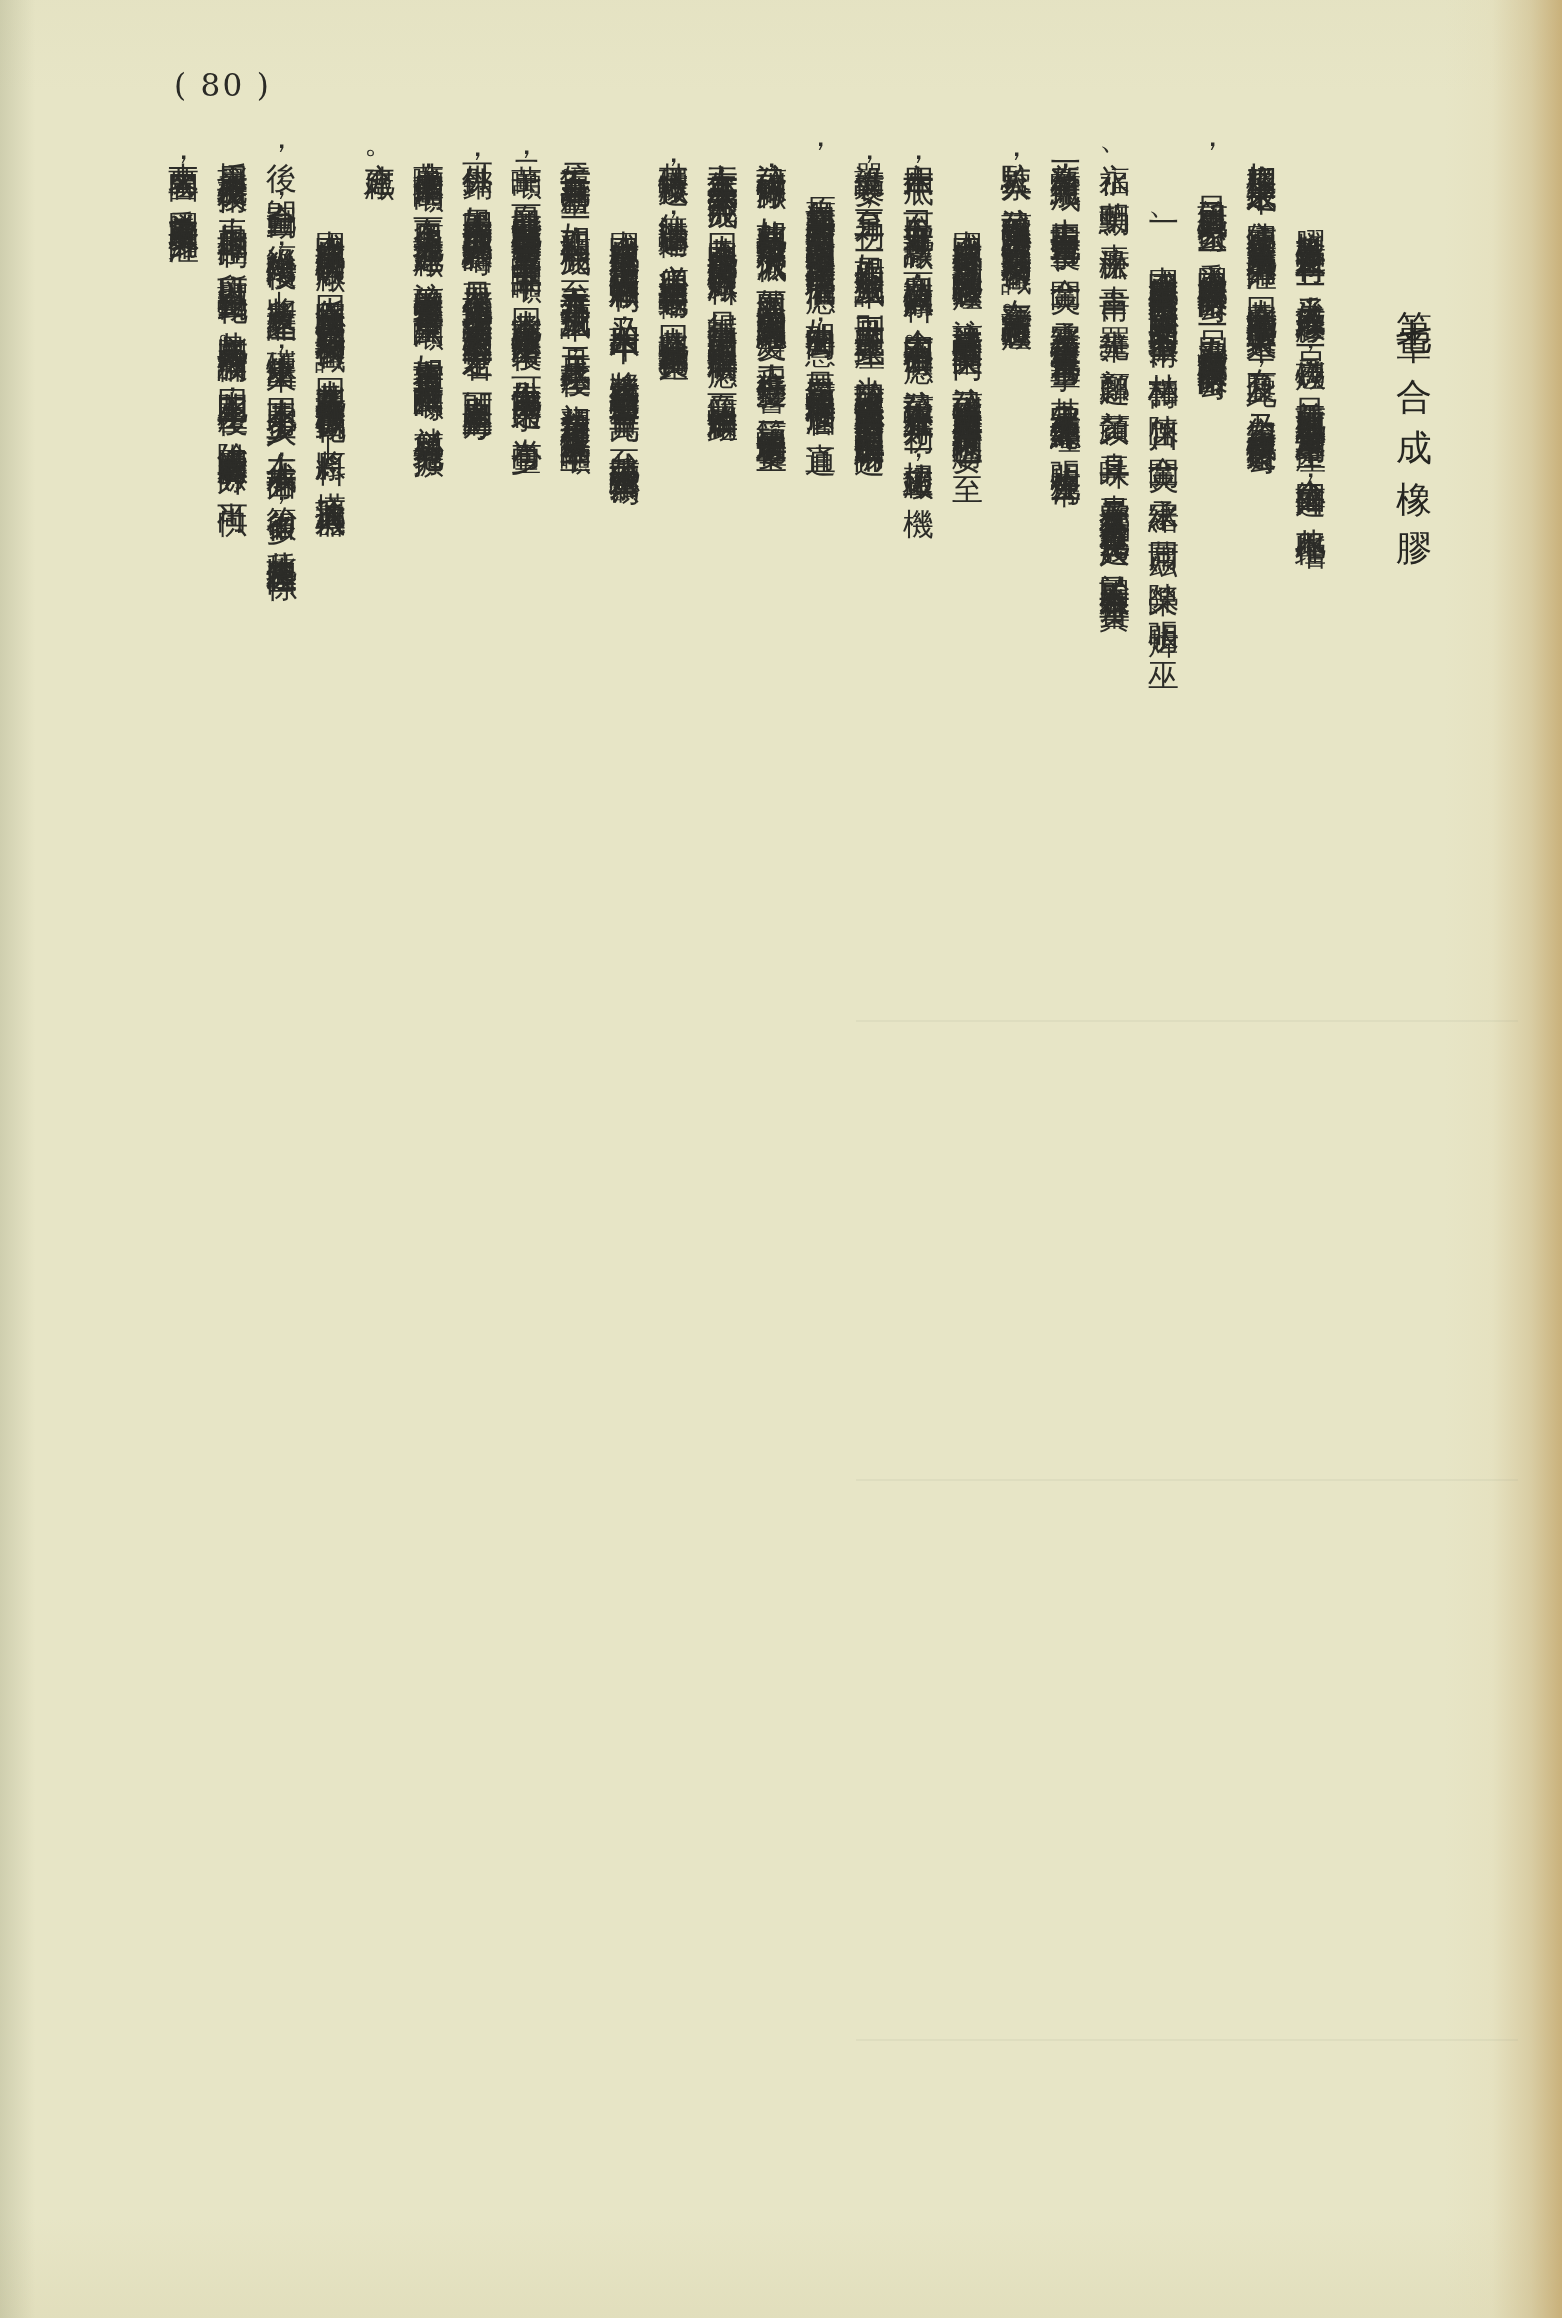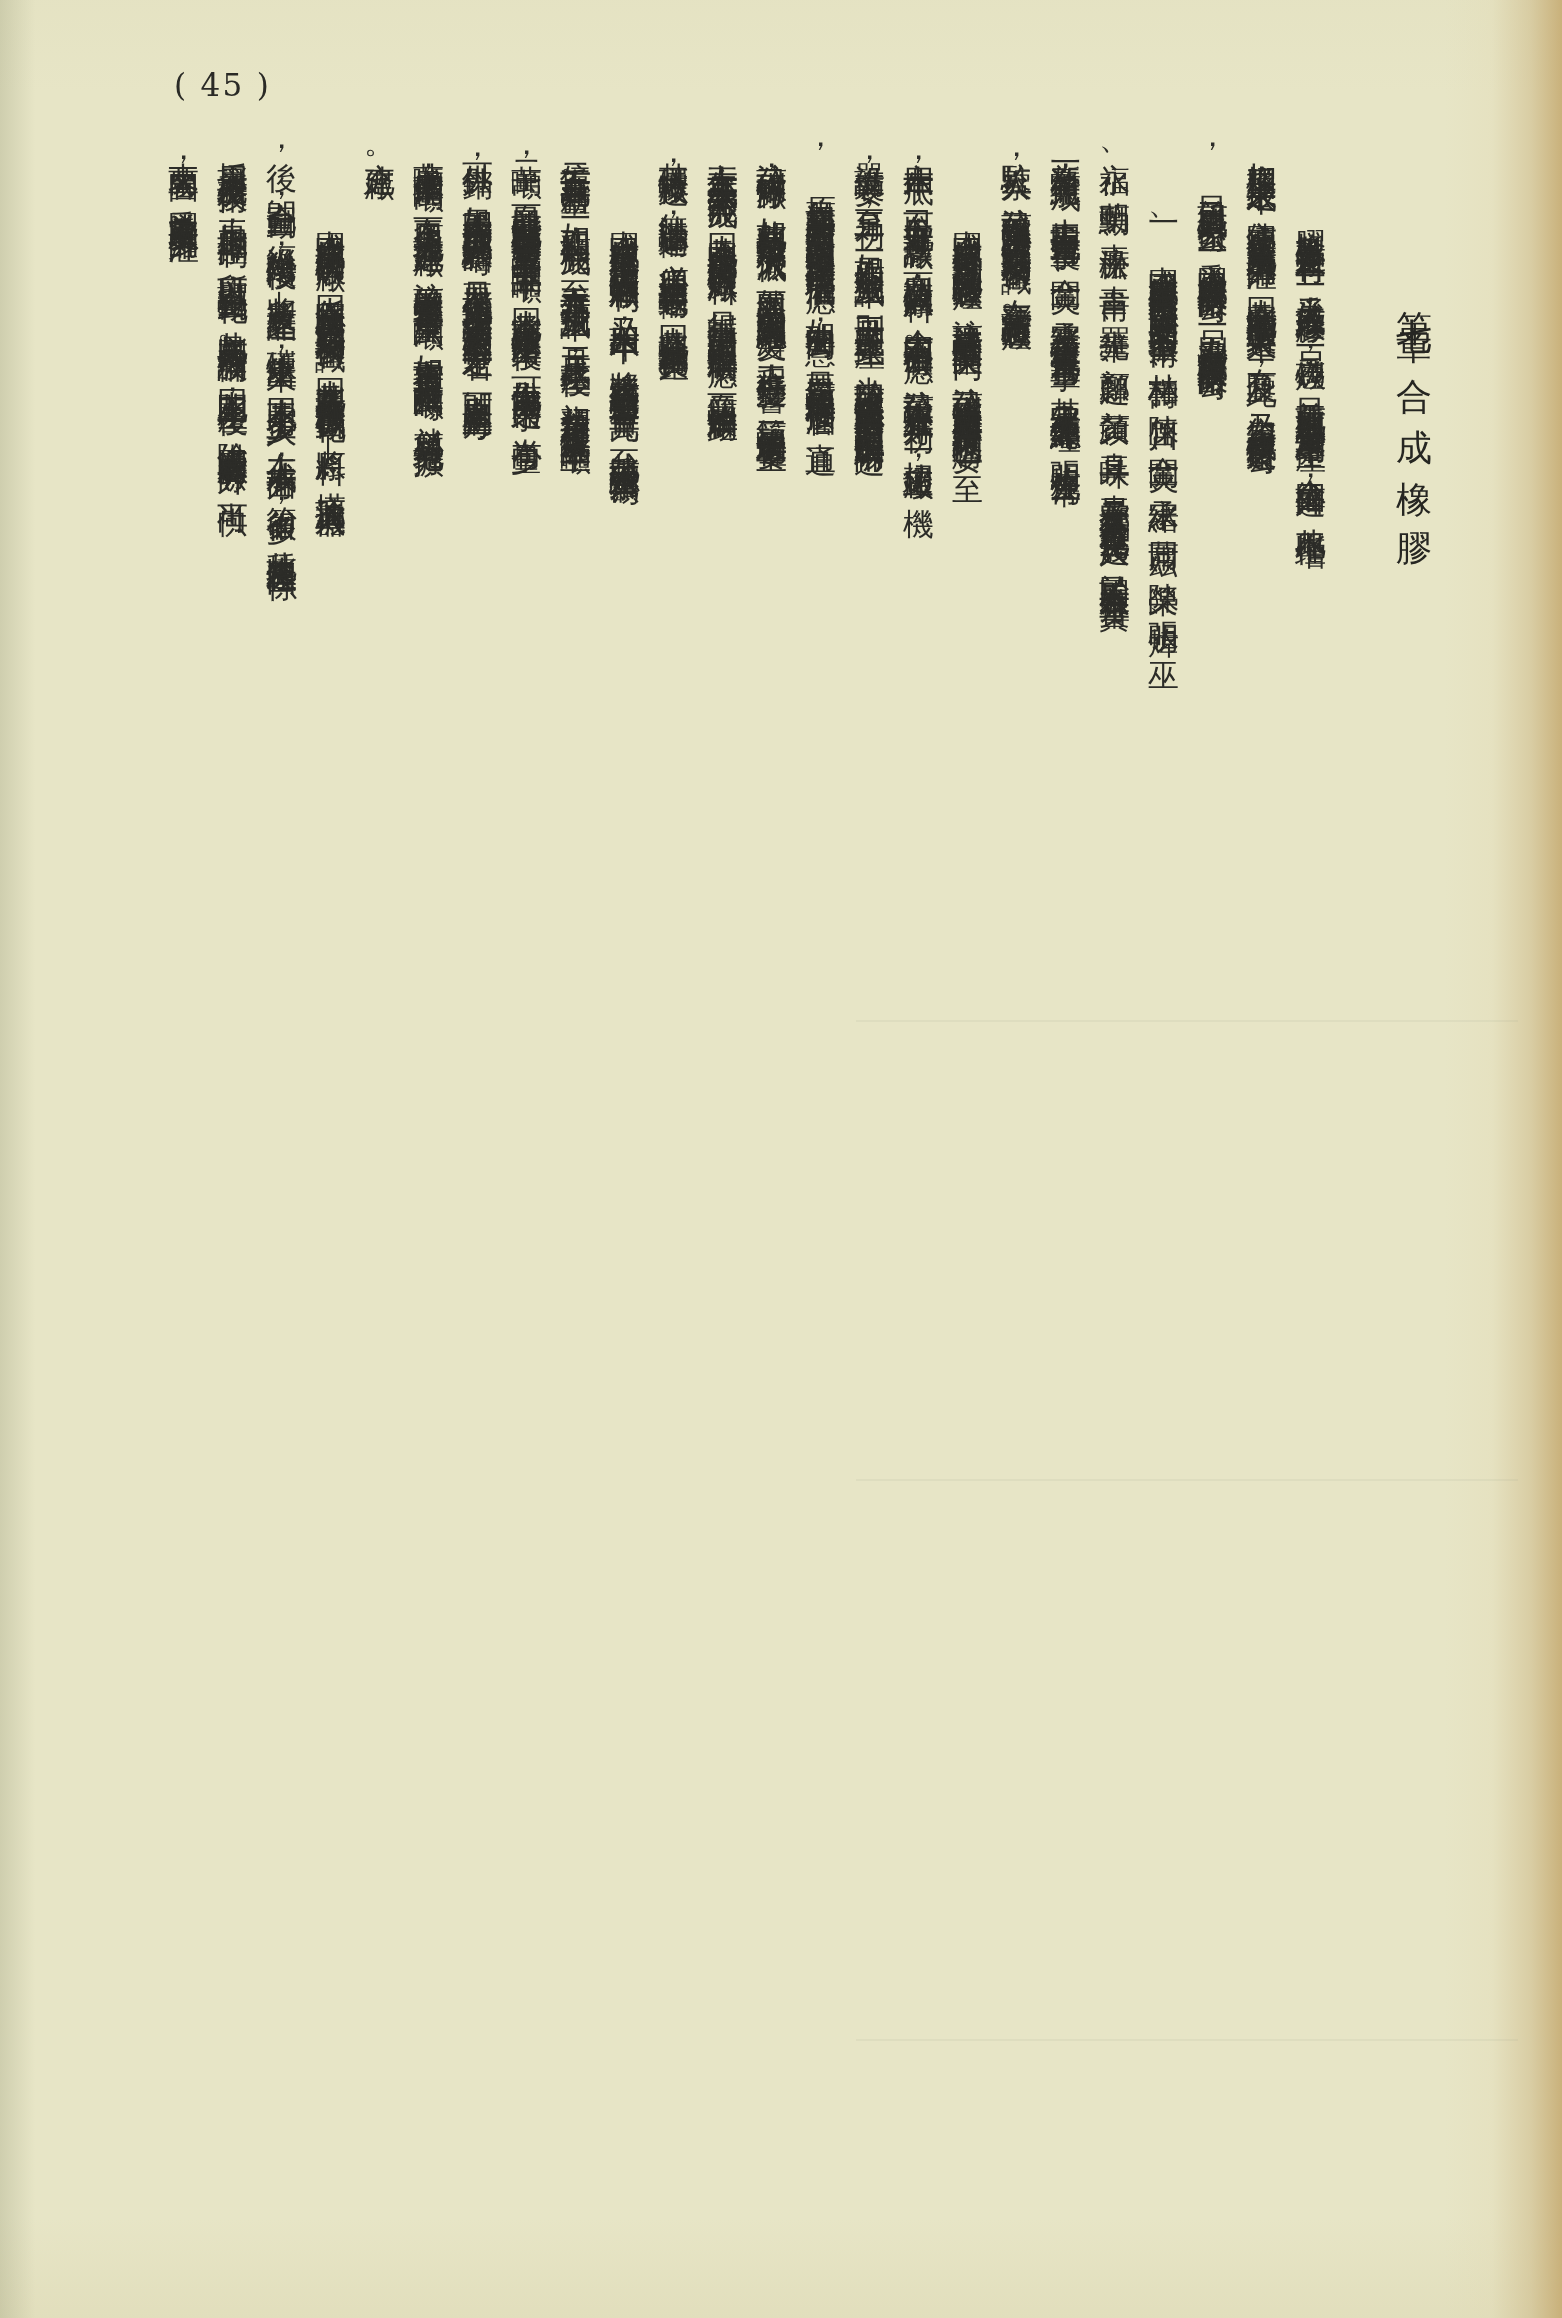--- a/index.html
+++ b/index.html
@@ -75,21 +75,21 @@
     }
   </style>
 </head>
 <body>
 
 <div class="paper"></div>
 <div class="ghost" style="left:856px; top:1020px; width:662px; height:2.3px;"></div>
 <div class="ghost" style="left:856px; top:1479px; width:662px; height:2.3px;"></div>
 <div class="ghost" style="left:856px; top:2039px; width:662px; height:2.3px;"></div>
 
-<div class="page-number">( 45 )</div>
+<div class="page-number">( 80 )</div>
 
 <div class="chapter-heading">第七章　合　成　橡　膠</div>
 
 <div class="body-text">
   <div class="paragraph">
     <div class="text-column">　　膠橡製品之主要原料有二，一爲天然或人造橡膠，另一爲碳煙，目前此兩種原料至今臺灣本身均不生產，全靠國外進口，此舉不僅增</div>
     <div class="text-column">加橡膠加工業之成本，亦使國家每年需爲此支出大量的外滙，因此臺灣地區的橡膠業製造人士，有鑒及此，乃集資籌組合成橡膠製造公司</div>
     <div class="text-column">，目前已組成者只二家公司，一爲中國合成橡膠股份有限公司，另一則爲臺灣合成橡膠股份有限公司。</div>
   </div>
   <div class="paragraph">

